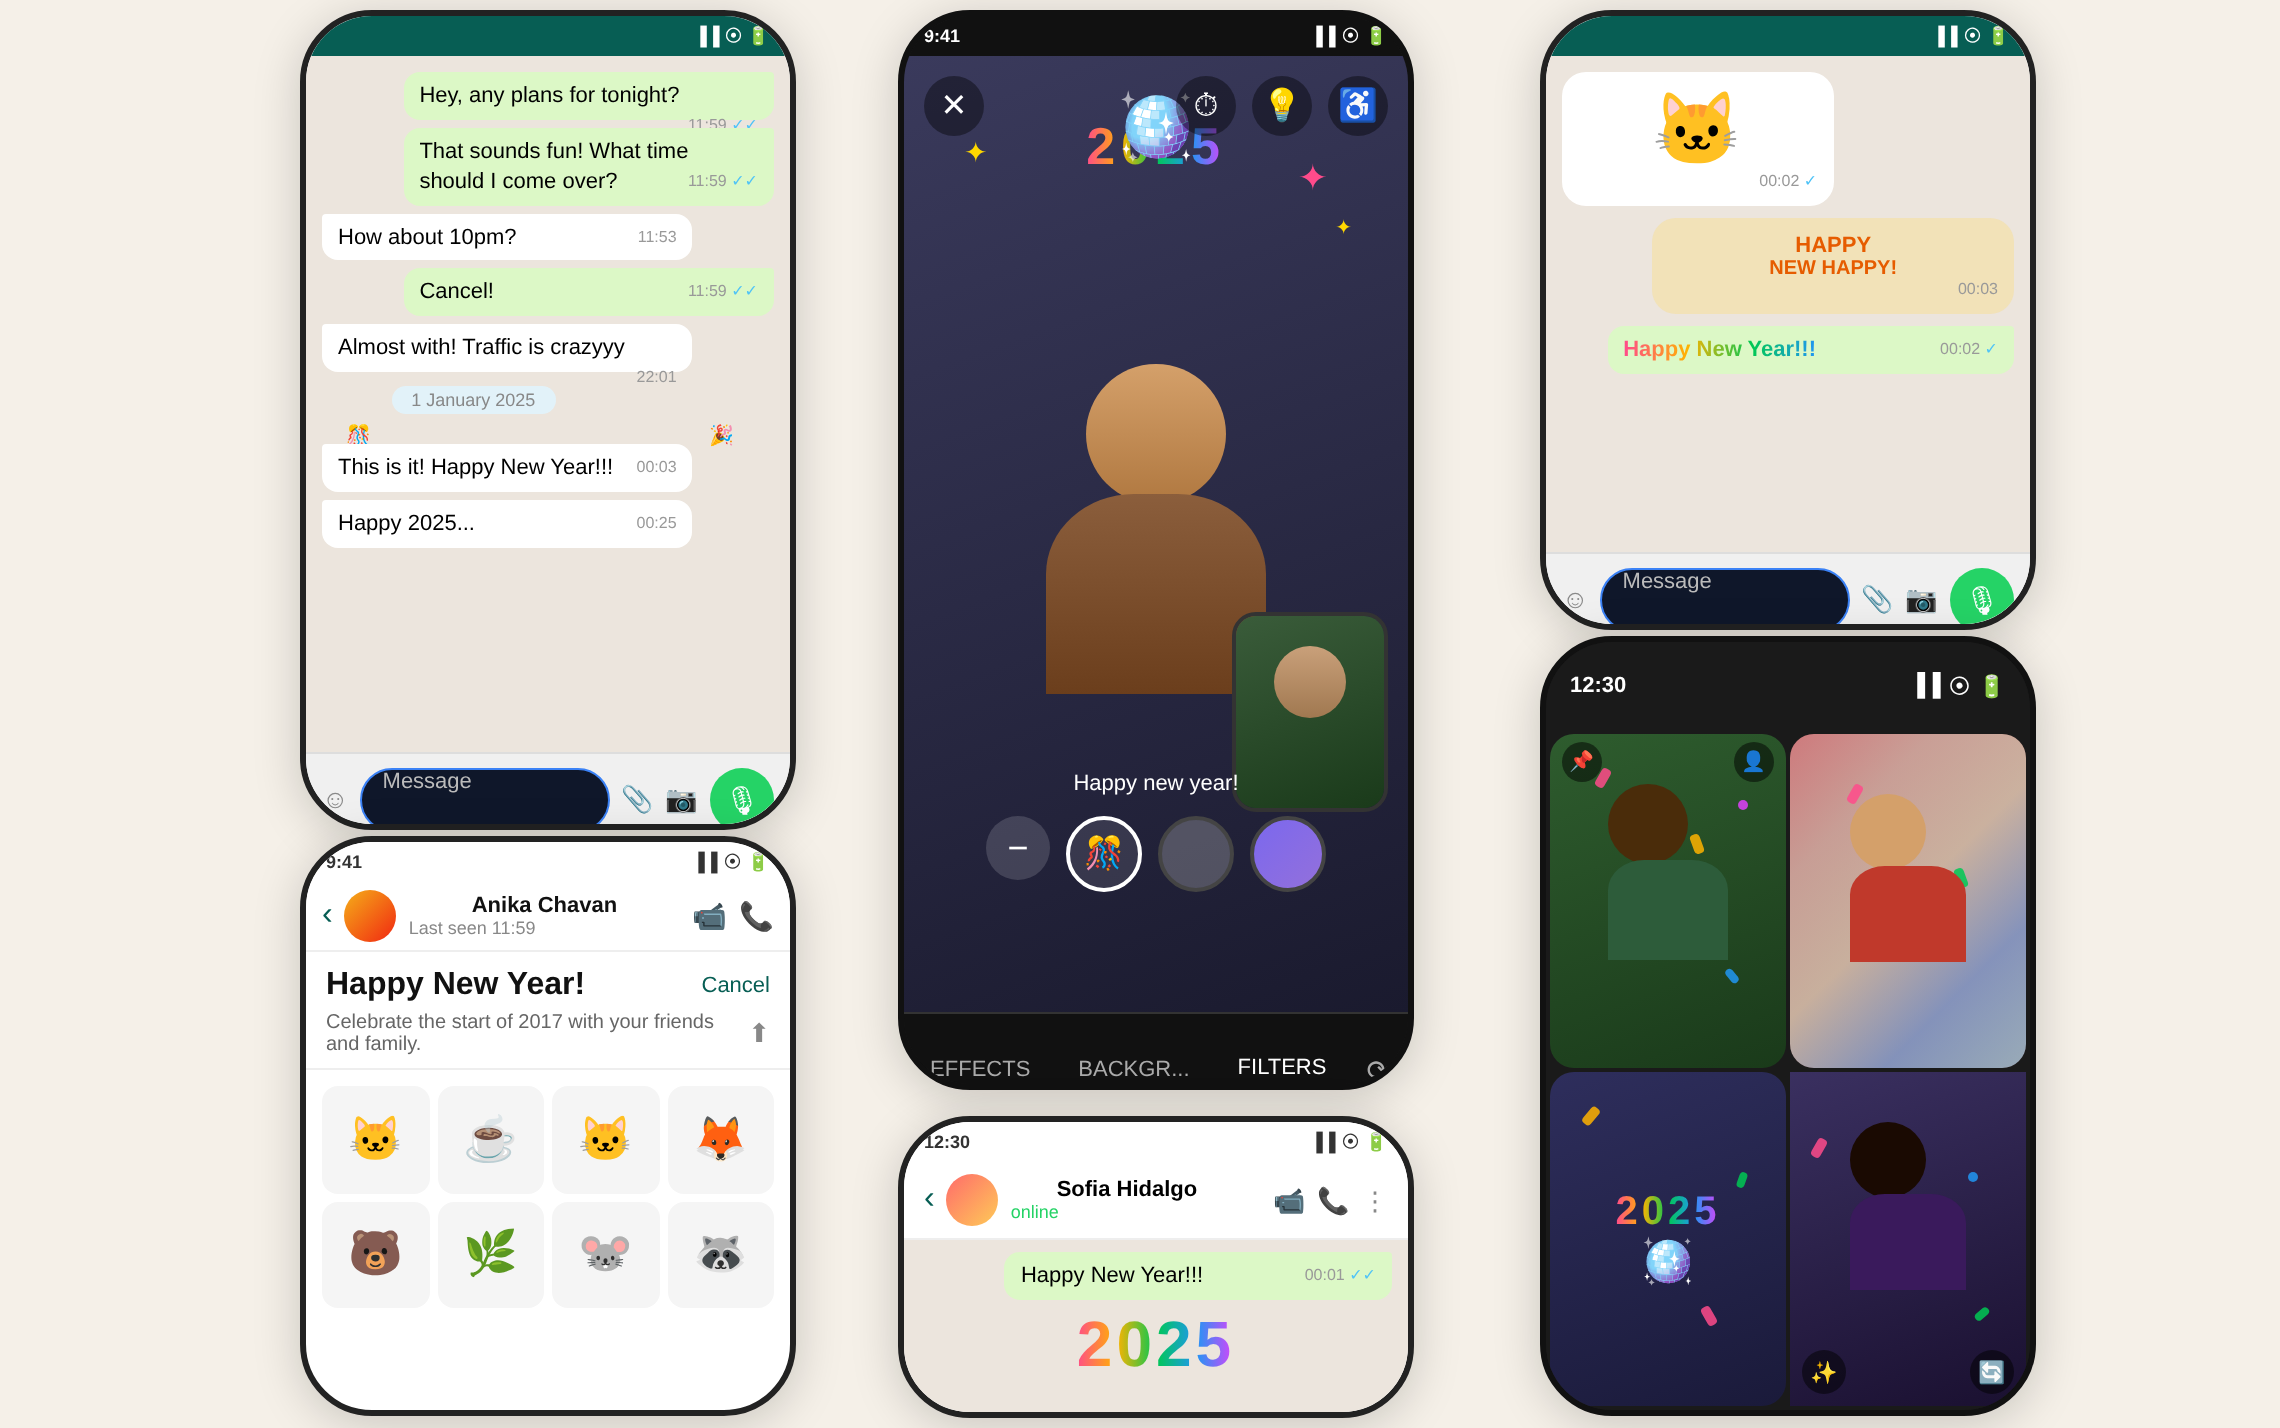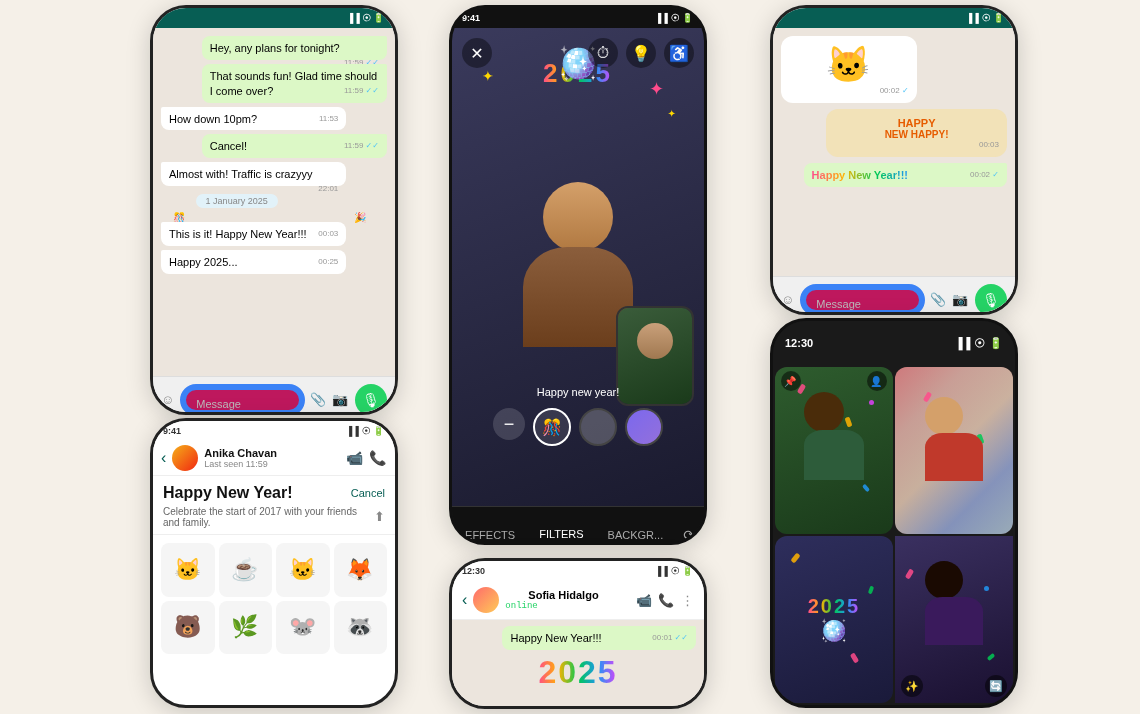--- a/index.html
+++ b/index.html
@@ -77,29 +77,29 @@
       height: 46px;
       background: #f0f0f0;
       display: flex;
       align-items: center;
       padding: 0 8px;
       gap: 6px;
       border-top: 1px solid #ddd;
     }
     .chat-input-bar .msg-input {
       flex: 1;
-      background: #be185d;
+      background: #0f172a;
       border-radius: 20px;
       height: 32px;
       display: flex;
-      align-items: flex-end;
+      align-items: flex-start;
       padding: 0 10px;
       font-size: 11px;
       color: #aaa;
-      border: 6px solid #3b82f6;
+      border: 1px solid #3b82f6;
     }
     .mic-btn {
       width: 32px;
       height: 32px;
       background: #25d366;
       border-radius: 50%;
       display: flex;
       align-items: center;
       justify-content: center;
       color: #fff;
@@ -383,25 +383,25 @@
     <span style="color:#fff;font-size:9px;font-weight:700;"></span>
     <span style="color:#fff;font-size:9px;">▐▐ ⦿ 🔋</span>
   </div>
   <div class="chat-bg">
 
     <div class="bubble bubble-out">
       <span>Hey, any plans for tonight?</span>
       <span class="time">11:59 <span class="tick">✓✓</span></span>
     </div>
     <div class="bubble bubble-out">
-      <span>That sounds fun! Glad time should I come over?</span>
+      <span>That sounds fun! What time should I come over?</span>
       <span class="time">11:59 <span class="tick">✓✓</span></span>
     </div>
     <div class="bubble bubble-in">
-      <span>How down 10pm?</span>
+      <span>How about 10pm?</span>
       <span class="time">11:53</span>
     </div>
     <div class="bubble bubble-out">
       <span>Cancel!</span>
       <span class="time">11:59 <span class="tick">✓✓</span></span>
     </div>
     <div class="bubble bubble-in">
       <span>Almost with! Traffic is crazyyy</span>
       <span class="time">22:01</span>
     </div>
@@ -445,21 +445,21 @@
       <span>▐▐</span>
       <span>⦿</span>
       <span>🔋</span>
     </div>
   </div>
 
   <div style="background:#fff;display:flex;align-items:center;padding:4px 8px;gap:6px;border-bottom:1px solid #eee;">
     <span style="font-size:16px;color:#075e54;">‹</span>
     <div style="width:26px;height:26px;border-radius:50%;background:linear-gradient(135deg,#f5af19,#f12711);flex-shrink:0;"></div>
     <div style="flex:1;">
-      <div style="font-size:11px;font-weight:600;color:#111;">Anika Chavan</div>
+      <div style="font-size:11px;font-weight:600;color:#111;text-align:center;">Anika Chavan</div>
       <div style="font-size:9px;color:#888;">Last seen 11:59</div>
     </div>
     <span style="font-size:14px;color:#075e54;">📹</span>
     <span style="font-size:14px;color:#075e54;">📞</span>
   </div>
 
   <div class="top-bar2">
     <div style="display:flex;align-items:center;justify-content:space-between;">
       <span class="sticker-pack-title">Happy New Year!</span>
       <span style="color:#075e54;font-size:11px;">Cancel</span>
@@ -570,25 +570,25 @@
       <div class="filter-bubble" style="background:linear-gradient(135deg,#7b68ee,#9370db);">
         <span></span>
       </div>
     </div>
   </div>
 
   <div class="filter-bar">
     <div class="filter-tab">
       <span>EFFECTS</span>
     </div>
+    <div class="filter-tab">
+      <span>BACKGR...</span>
+    </div>
     <div class="filter-tab active">
       <span>FILTERS</span>
-    </div>
-    <div class="filter-tab">
-      <span>BACKGR...</span>
     </div>
     <div style="color:#aaa;font-size:14px;padding:0 8px;">
       <span>⟳</span>
     </div>
   </div>
 </div>
 
 <div class="phone" id="phone4">
   <div class="status-bar" style="background:#fff;color:#333;">
     <span class="time-text">12:30</span>
@@ -596,21 +596,21 @@
       <span>▐▐</span>
       <span>⦿</span>
       <span>🔋</span>
     </div>
   </div>
   <div class="top-bar4">
     <span style="font-size:16px;color:#075e54;">‹</span>
     <div style="width:26px;height:26px;border-radius:50%;background:linear-gradient(135deg,#ff6b6b,#feca57);flex-shrink:0;"></div>
     <div style="flex:1;">
       <div style="font-size:11px;font-weight:600;margin-left:23px;">Sofia Hidalgo</div>
-      <div style="font-size:9px;color:#25d366;font-family:Liberation Mono, monospace;">online</div>
+      <div style="font-size:9px;color:#25d366;">online</div>
     </div>
     <span style="font-size:13px;color:#075e54;">📹</span>
     <span style="font-size:13px;color:#075e54;">📞</span>
     <span style="font-size:13px;color:#888;">⋮</span>
   </div>
   <div class="chat-area4">
     <div class="bubble bubble-out">
       <span>Happy New Year!!!</span>
       <span class="time">
         <span>00:01</span> <span class="tick">✓✓</span>

